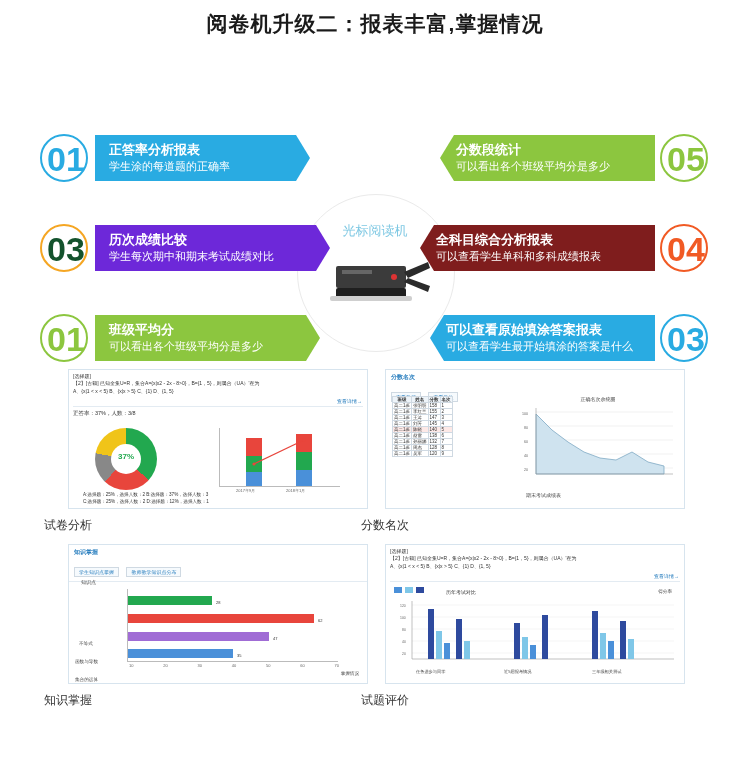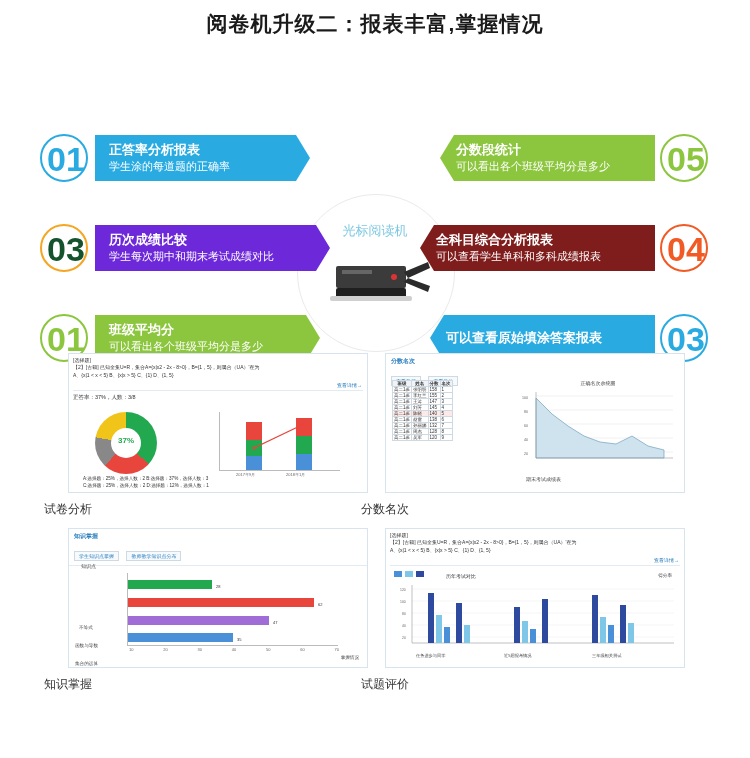--- a/index.html
+++ b/index.html
@@ -21,21 +21,21 @@
   .arrow-l-point{clip-path:polygon(0 0, calc(100% - 14px) 0, 100% 50%, calc(100% - 14px) 100%, 0 100%);}
   .arrow-r-point{clip-path:polygon(14px 0, 100% 0, 100% 100%, 14px 100%, 0 50%);}
 
   .center-circle{position:absolute;left:305px;top:140px;width:140px;height:140px;border-radius:50%;background:#fff;}
   .center-label{position:absolute;left:316px;top:160px;width:118px;text-align:center;font-size:13px;color:#7ec8e3;}
   .scanner{position:absolute;left:318px;top:190px;width:116px;height:58px;}
 
   .ring{position:absolute;left:297px;top:132px;width:156px;height:156px;border-radius:50%;border:1px solid #eaeaea;}
 
   
-  .shots{position:absolute;top:338px;left:0;width:750px;height:400px;}
+  .shots{position:absolute;top:354px;left:0;width:750px;height:400px;}
   .card{position:absolute;background:#fff;border:1px solid #d7e4ee;box-sizing:border-box;overflow:hidden;}
   .cap{position:absolute;text-align:center;font-size:12px;color:#333;width:100%;}
 
   .s-head{font-size:5px;color:#333;padding:3px 4px;line-height:1.45;}
   .btnline{font-size:5px;color:#2a7fbf;text-align:right;padding-right:5px;}
 
   .donut{width:62px;height:62px;border-radius:50%;background:conic-gradient(#22a84f 0 37%, #e8453c 37% 62%, #888 62% 78%, #f0c419 78% 100%);position:relative;}
   .donut:after{content:"";position:absolute;left:16px;top:16px;width:30px;height:30px;border-radius:50%;background:#fff;}
   .donut .lbl{position:absolute;left:0;top:24px;width:62px;text-align:center;font-size:8px;color:#22a84f;font-weight:bold;z-index:2;}
 
@@ -101,20 +101,21 @@
   <div class="num" style="left:47px;top:260px;color:#8cc63f;">01</div>
   <div class="bar left arrow-l-point" style="left:95px;top:253px;width:225px;background:#8cc63f;">
     <div class="b-title">班级平均分</div>
     <div class="b-sub">可以看出各个班级平均分是多少</div>
   </div>
 
   <div class="circle" style="left:660px;top:252px;border-color:#29abe2;"></div>
   <div class="num" style="left:667px;top:260px;color:#29abe2;">03</div>
   <div class="bar right arrow-r-point" style="left:430px;top:253px;width:225px;background:#29abe2;">
     <div class="b-title">可以查看原始填涂答案报表</div>
+    <div class="b-sub">可以查看学生最开始填涂的答案是什么</div>
   </div>
 </div>
 
 <div class="shots">
 
   <div class="card" style="left:68px;top:15px;width:300px;height:140px;">
     <div class="s-head">
       <div>[选择题]</div>
       <div>【2】[古籍] 已知全集U=R，集合A={x|x2 - 2x - 8&gt;0}，B={1，5}，则属合（UA）'在为</div>
       <div>A、{x|1 &lt; x &lt; 5}    B、{x|x &gt; 5}    C、{1}    D、{1, 5}</div>

